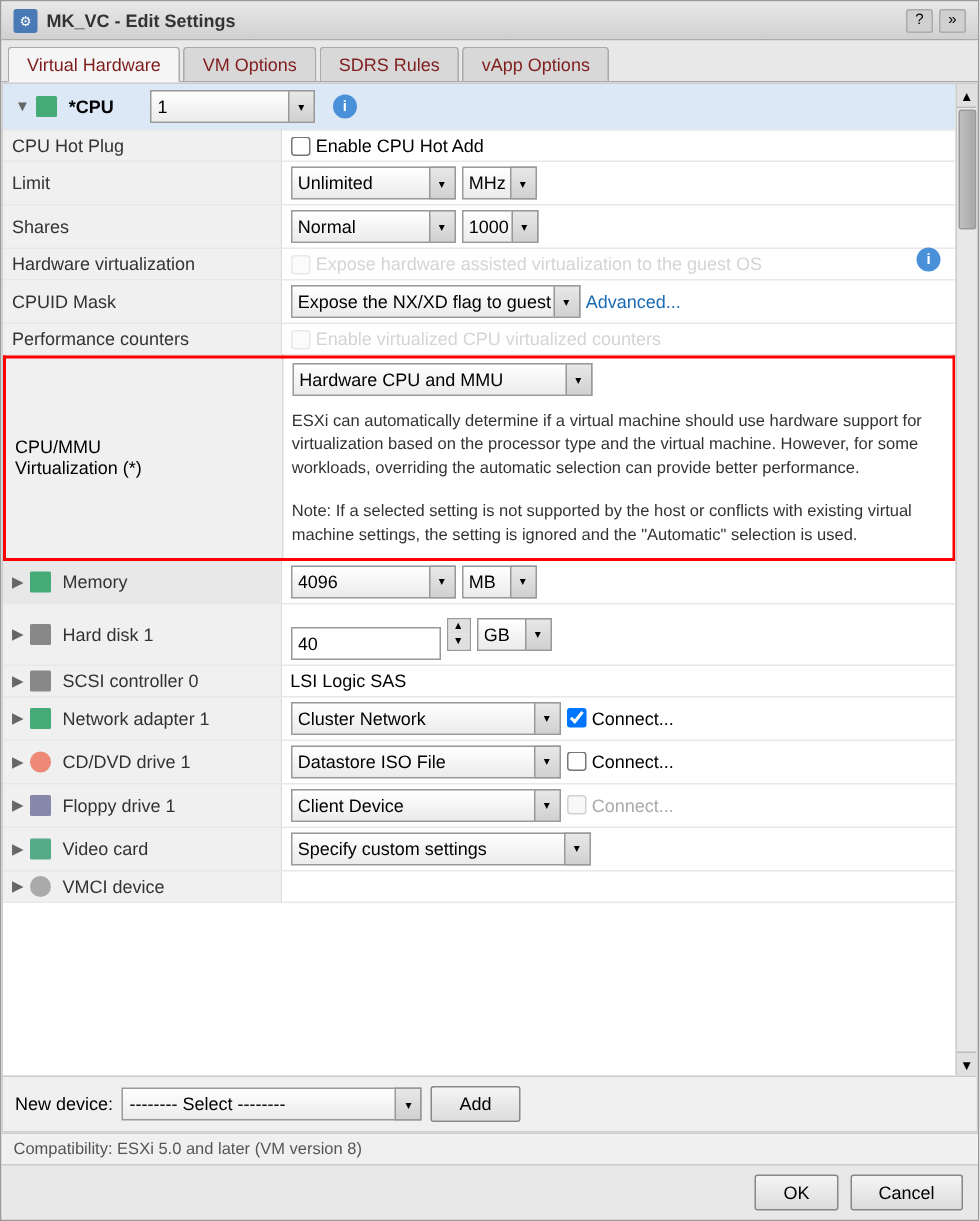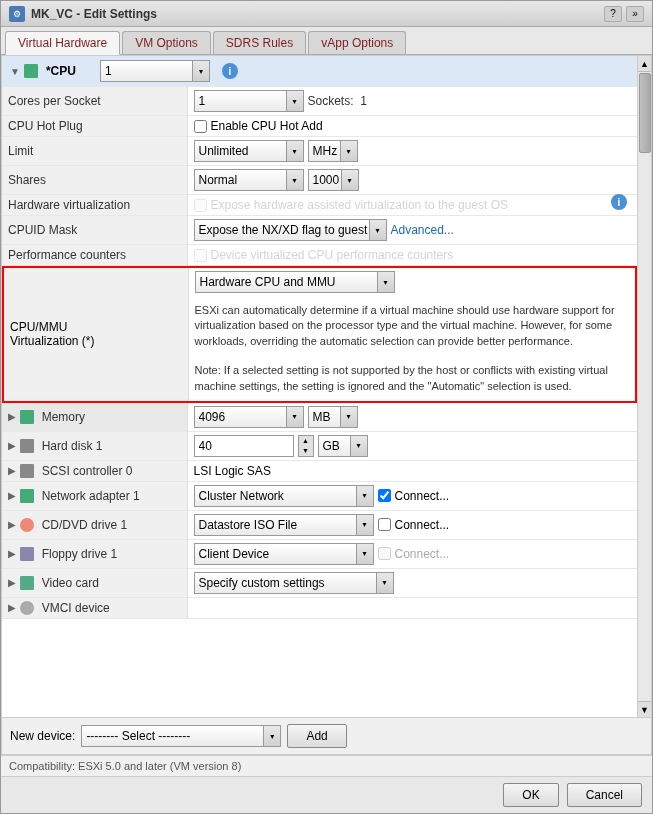--- a/index.html
+++ b/index.html
@@ -148,20 +148,21 @@
       align-items: center;
       justify-content: center;
       font-size: 8px;
     }
     .input-field {
       height: 22px;
       border: 1px solid #999;
       padding: 1px 4px;
       font-size: 12px;
       width: 110px;
+      margin-top: 12px;
     }
     .inline-flex { display: flex; align-items: center; gap: 4px; }
     .checkbox-row { display: flex; align-items: center; gap: 4px; }
     .info-icon {
       display: inline-flex;
       align-items: center;
       justify-content: center;
       width: 16px; height: 16px;
       border-radius: 50%;
       background: #4a90d9;
@@ -301,34 +302,20 @@
                   </select>
                   <div class="dropdown-arrow">▾</div>
                 </div>
                 <span style="margin-left:8px;">
                   <span class="info-icon">i</span>
                 </span>
               </div>
             </td>
           </tr>
 
-          <tr>
-            <td class="label-cell sub-indent">Cores per Socket</td>
-            <td class="value-cell">
-              <div class="inline-flex">
-                <div class="dropdown-wrap">
-                  <select>
-                    <option>1</option><option>2</option>
-                  </select>
-                  <div class="dropdown-arrow">▾</div>
-                </div>
-                <span class="sockets-text">Sockets:&nbsp;&nbsp;1</span>
-              </div>
-            </td>
-          </tr>
 
           <tr>
             <td class="label-cell sub-indent">CPU Hot Plug</td>
             <td class="value-cell">
               <div class="checkbox-row">
                 <input type="checkbox" style="">
                 <span>Enable CPU Hot Add</span>
               </div>
             </td>
           </tr>
@@ -398,21 +385,21 @@
                 <a class="advanced-link">Advanced...</a>
               </div>
             </td>
           </tr>
 
           <tr>
             <td class="label-cell sub-indent">Performance counters</td>
             <td class="value-cell">
               <div class="checkbox-row check-disabled">
                 <input type="checkbox" disabled="" style="">
-                <span class="greyed">Device virtualized CPU performance counters</span>
+                <span class="greyed">Enable virtualized CPU virtualized counters</span>
               </div>
             </td>
           </tr>
         </tbody>
           </table>
 
         <table class="settings-table virt-section" style="border:2px solid red;">
           <tbody>
               <tr>
             <td class="virt-label-cell">

